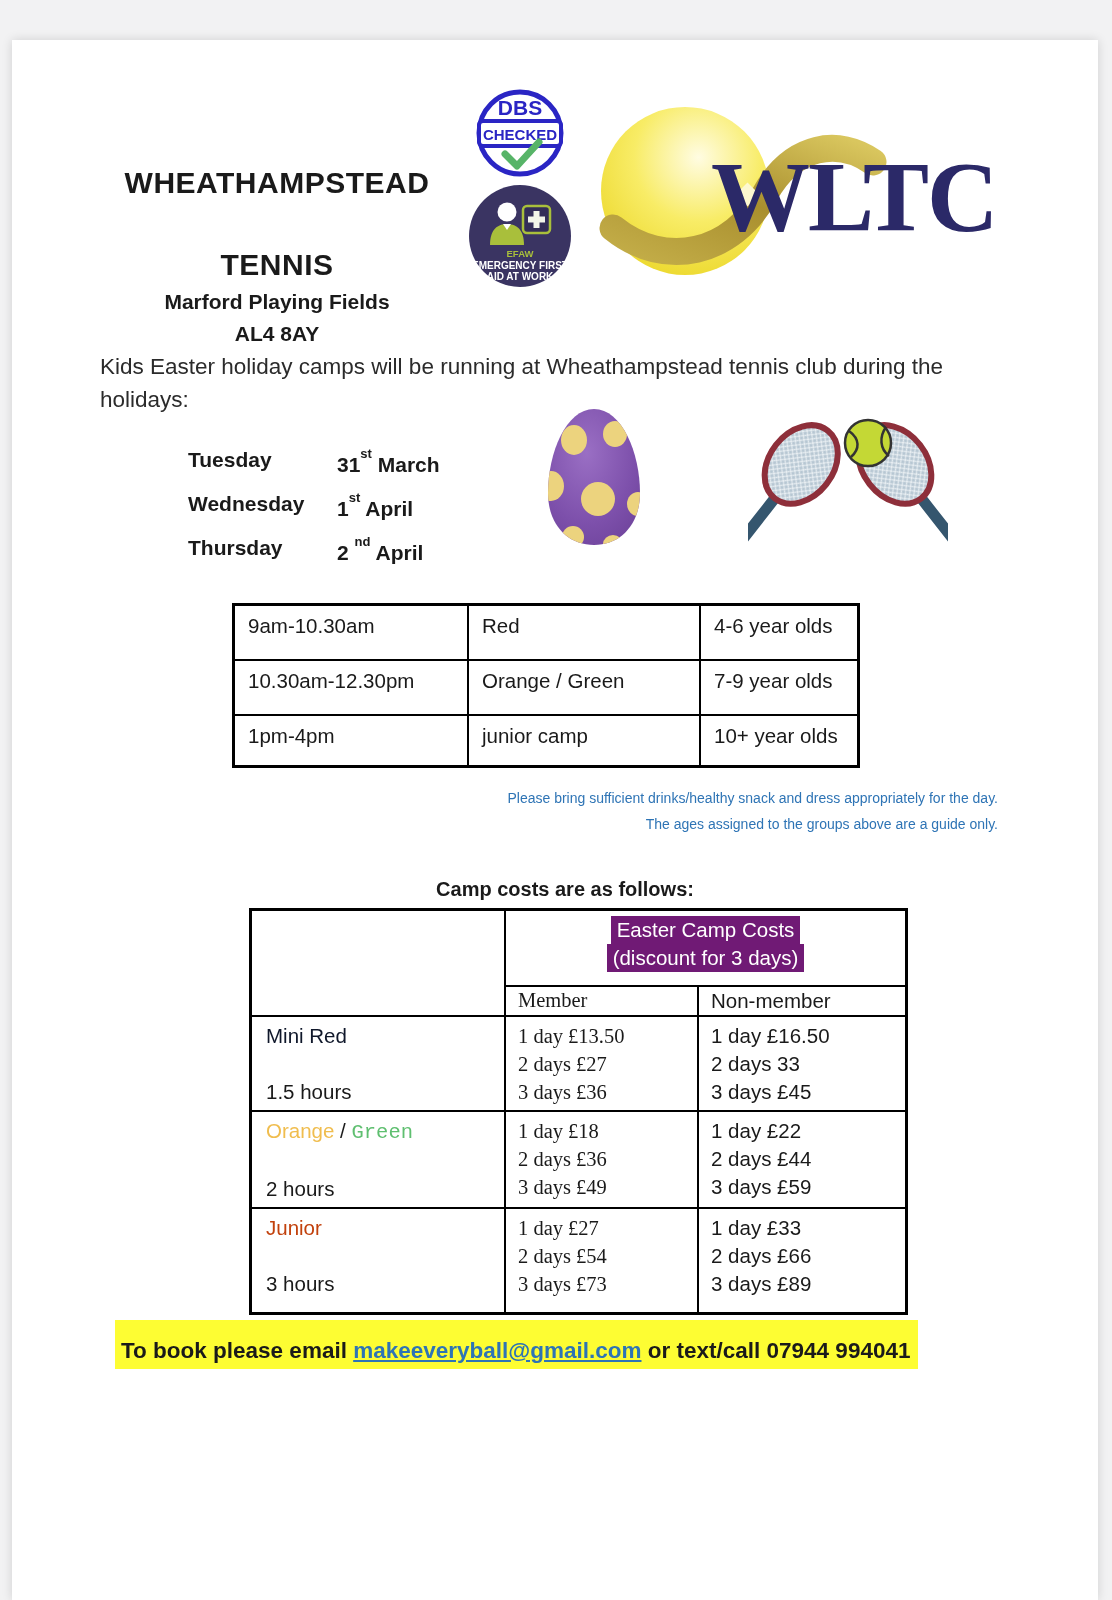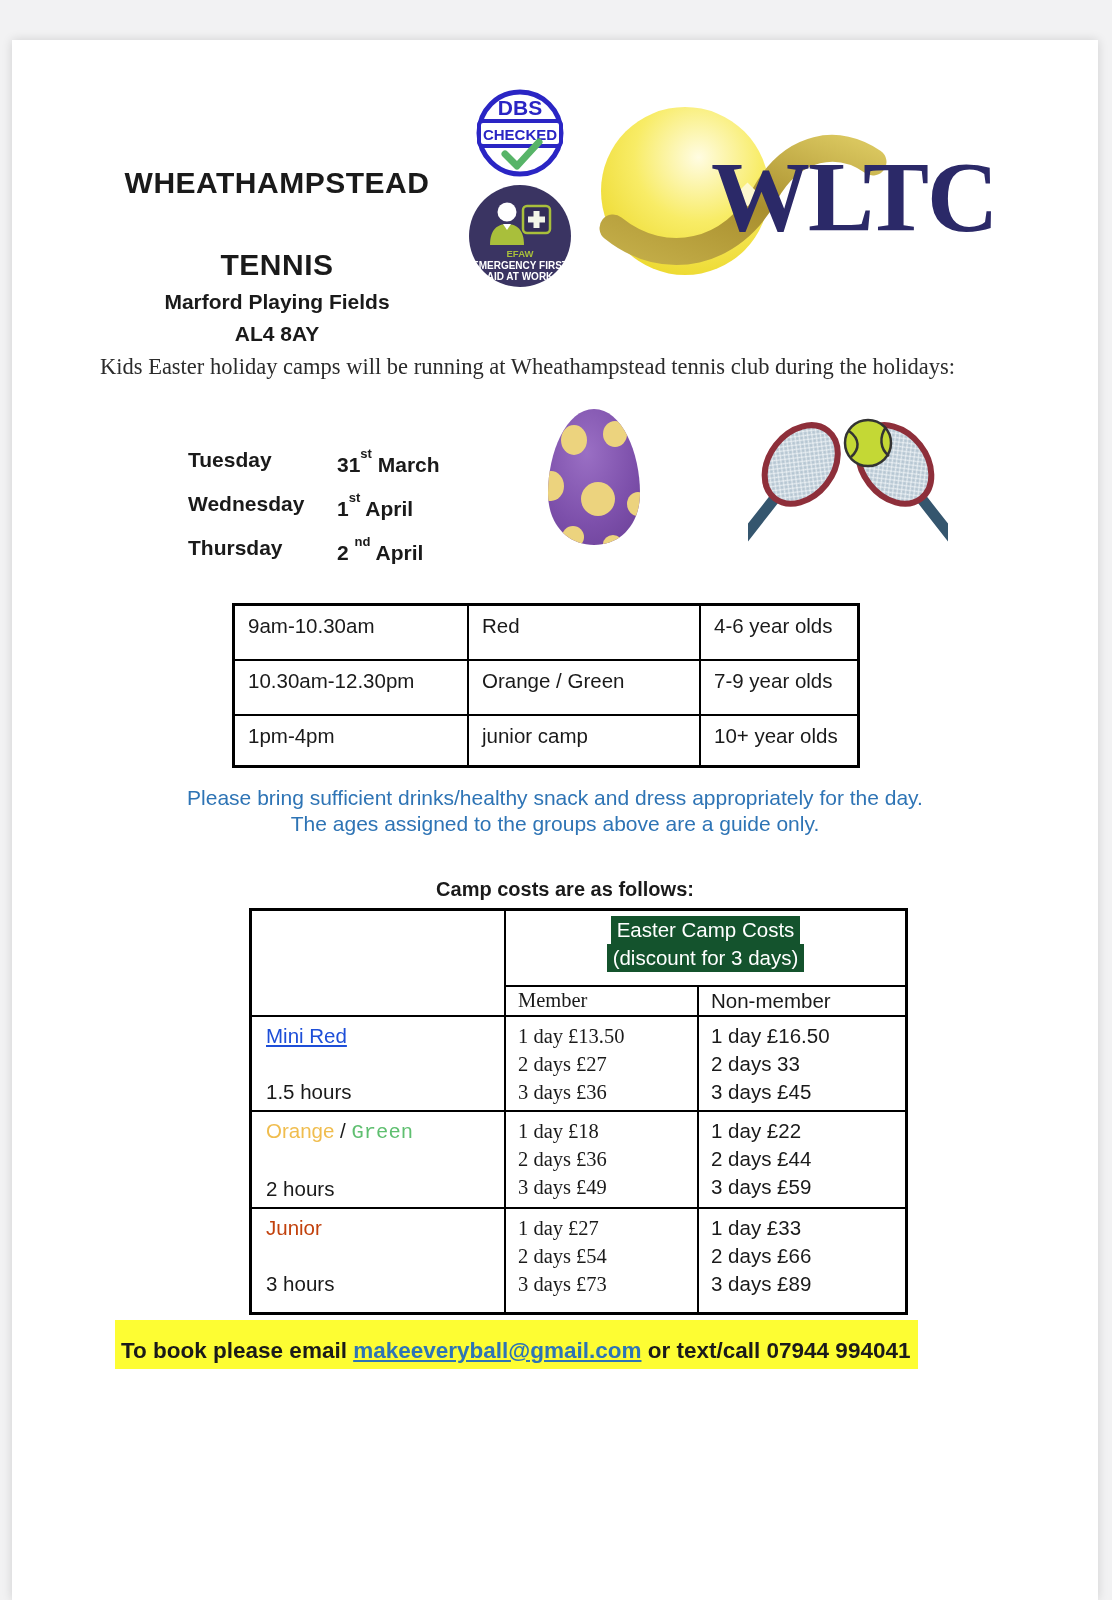--- a/index.html
+++ b/index.html
@@ -18,52 +18,52 @@
   
   .club-header{left:85px;top:82px;width:360px;text-align:center;}
   .club-title{font-size:30px;font-weight:bold;line-height:43px;letter-spacing:.5px;margin-top:39px;}
   .club-sub{font-size:21px;font-weight:bold;line-height:32px;}
 
   .dbs-badge{left:460px;top:46px;}
   .efaw-badge{left:455px;top:143px;}
   .wltc-logo{left:585px;top:58px;}
 
   
-  .intro{left:88px;top:310px;width:910px;font-size:22.5px;line-height:33px;color:#2b2b2b;font-family:Liberation Serif, serif;}
+  .intro{left:88px;top:310px;width:910px;font-size:22.5px;line-height:33px;color:#2b2b2b;}
 
   
   .dates{left:176px;top:400px;width:330px;}
   .date-row{display:flex;line-height:39px;font-weight:bold;font-size:21px;}
   .date-day{width:149px;}
   .date-val sup{font-size:0.62em;position:relative;top:-0.45em;letter-spacing:0;}
 
   .egg-art{left:533px;top:366px;}
   .racket-art{left:736px;top:376px;}
 
   
   .sched{left:220px;top:563px;border-collapse:collapse;border:3px solid #000;table-layout:fixed;}
   .sched td{border:2.5px solid #000;vertical-align:top;font-size:20.5px;padding:8px 0 0 13px;}
   .sched .c1{width:219px;}
   .sched .c2{width:217px;}
   .sched .c3{width:143px;margin-top:40px;}
   .sched tr{height:55px;}
 
   
-  .note{left:100px;top:745px;width:886px;text-align:center;font-size:21px;line-height:26px;color:#2e74b5;}
+  .note{left:100px;top:745px;width:886px;text-align:right;font-size:14px;line-height:26px;color:#2e74b5;}
 
   
   .costs-head{left:237px;top:838px;width:632px;text-align:center;font-weight:bold;font-size:20px;}
 
   .costs{left:237px;top:868px;border-collapse:collapse;border:3px solid #000;table-layout:fixed;}
   .costs td{border:2.5px solid #000;vertical-align:top;font-size:20.5px;}
   .costs .cc1{width:238px;}
   .costs .cc2{width:179px;font-family:Liberation Serif, serif;}
   .costs .cc3{width:194px;}
   .costs .hdr-cell{text-align:center;padding-top:5px;height:68px;}
-  .hl-line{display:inline-block;background:#14532d;color:#fff;padding:1px 6px;line-height:26px;}
+  .hl-line{display:inline-block;background:#701a75;color:#fff;padding:1px 6px;line-height:26px;}
   .costs .sub-cell{padding:2px 0 2px 12px;height:24px;}
   .cost-line{line-height:28px;}
   .costs .price-cell{padding:5px 0 0 12px;}
   .costs .grp-cell{padding:5px 0 4px 14px;}
 
   
   .booking{left:103px;top:1280px;background:#fdfd33;padding:18px 8px 5px 6px;font-size:22.5px;font-weight:bold;white-space:nowrap;}
   .email-link{text-decoration:underline;cursor:pointer;}
 </style>
 </head>
@@ -216,21 +216,21 @@
         <span class="hl-line">(discount for 3 days)</span>
       </td>
     </tr>
     <tr>
       <td class="cc2 sub-cell">Member</td>
       <td class="cc3 sub-cell">Non-member</td>
     </tr>
 
     <tr>
       <td class="cc1 grp-cell">
-        <div class="cost-line"><span style="color: #1d4ed8; text-decoration: underline;">Mini Red</span><span></span><span></span></div>
+        <div class="cost-line"><span style="color: #0f172a;">Mini Red</span><span></span><span></span></div>
         <div class="cost-line">&nbsp;</div>
         <div class="cost-line">1.5 hours</div>
       </td>
       <td class="cc2 price-cell">
         <div class="cost-line">1 day £13.50</div>
         <div class="cost-line">2 days £27</div>
         <div class="cost-line">3 days £36</div>
       </td>
       <td class="cc3 price-cell">
         <div class="cost-line">1 day £16.50</div>

